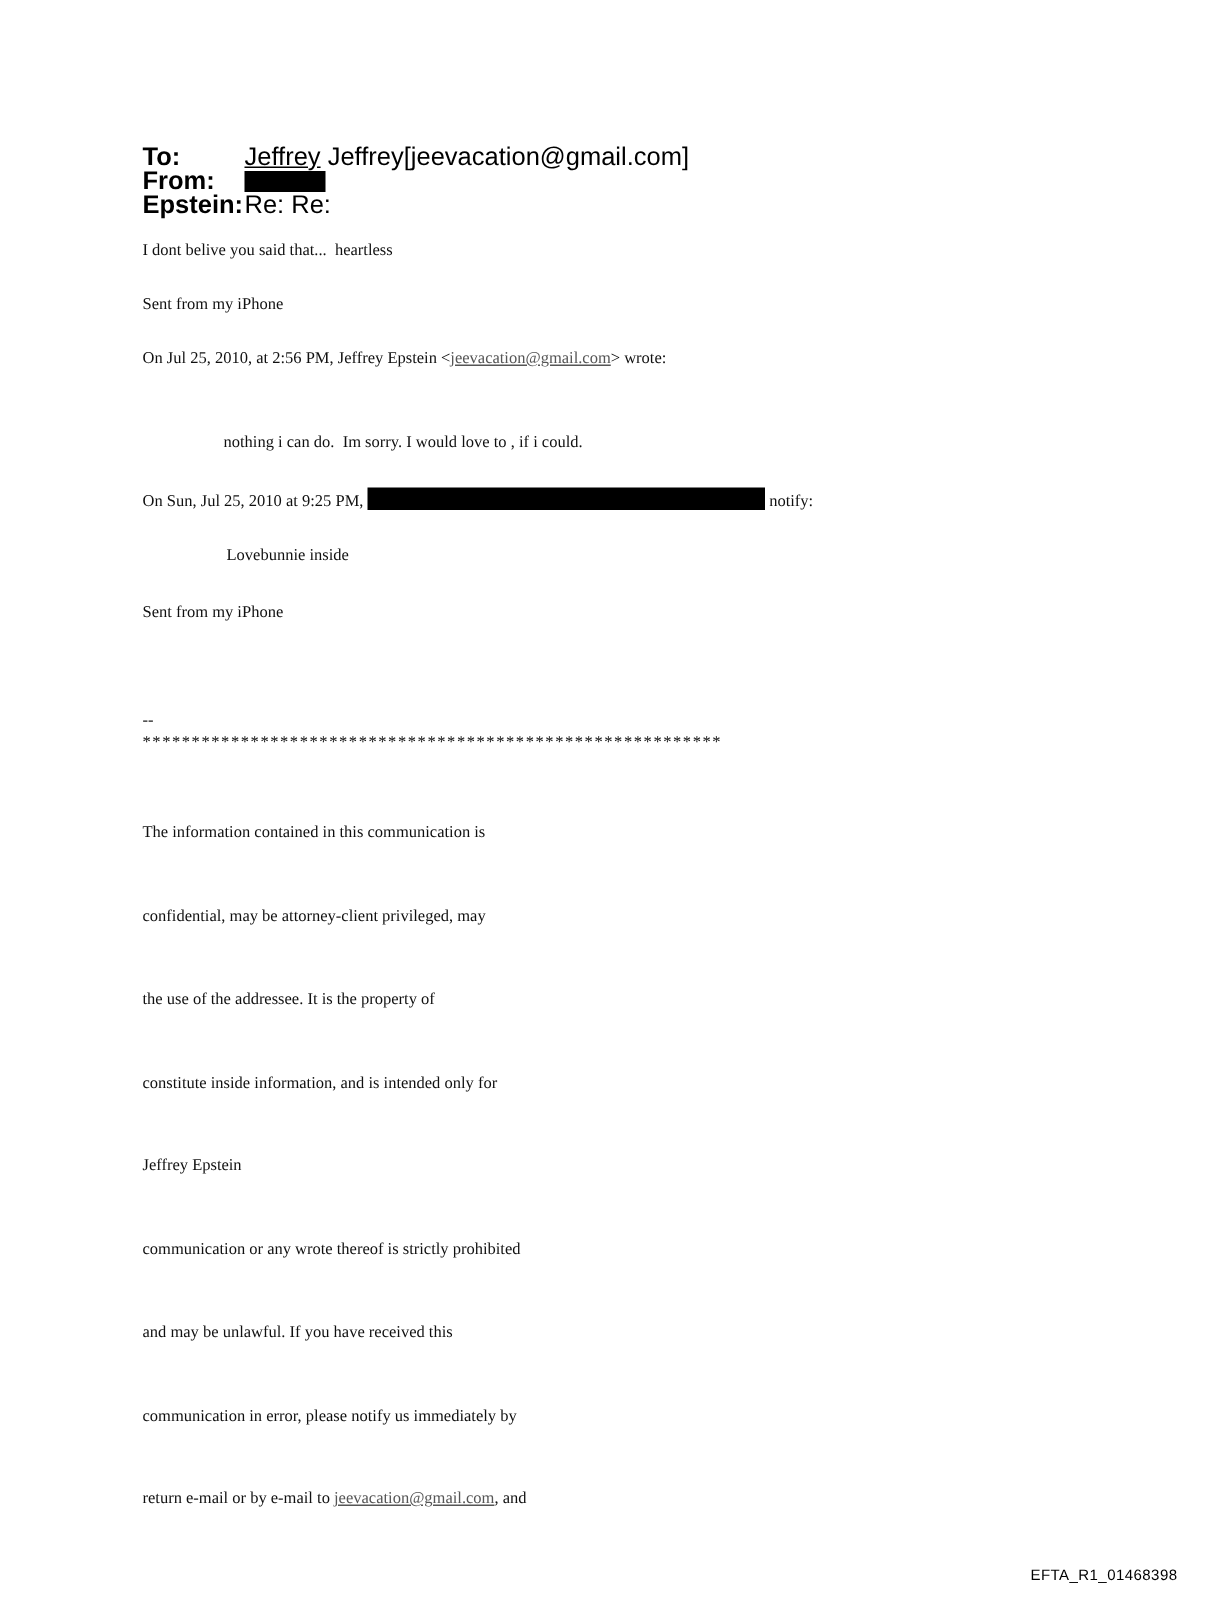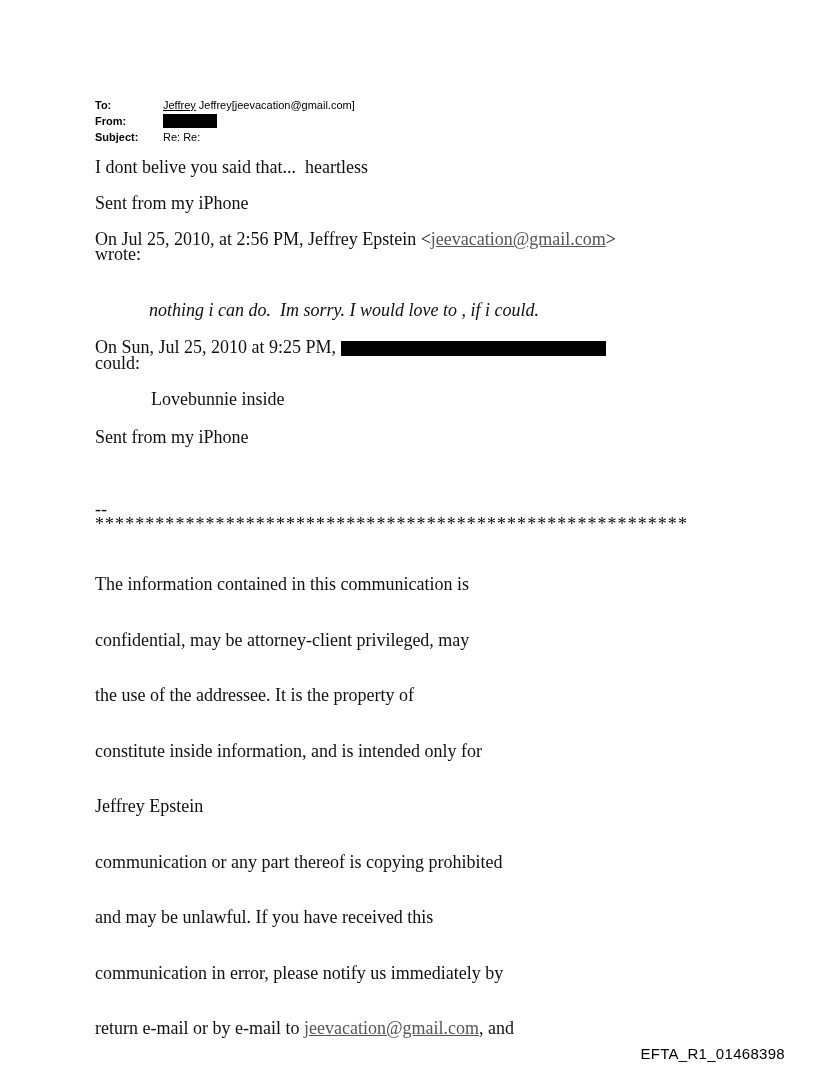--- a/index.html
+++ b/index.html
@@ -13,46 +13,46 @@
   }
   .content {
     position: absolute;
     left: 95px;
     top: 97px;
     width: 540px;
   }
   
   .hdr {
     font-family: "Liberation Sans", sans-serif;
-    font-size: 11px;
+    font-size: 17px;
     line-height: 16px;
     color: #000000;
   }
   .hdr-row { display: flex; white-space: pre-wrap; }
   .hdr-label { font-weight: 700; flex: 0 0 68px; }
   .name-underline { text-decoration: underline; }
   .redaction-from {
     display: inline-block;
     width: 54px;
     height: 14px;
     margin-top: 1px;
     background: #000000;
   }
   
   .body-text {
     font-family: "Liberation Serif", serif;
-    font-size: 18px;
+    font-size: 11px;
     line-height: 15px;
     color: #101010;
     white-space: pre-wrap;
   }
   .p1 { margin-top: 15px; }
   .p2 { margin-top: 21px; }
   .p3 { margin-top: 21px; }
-  .p4 { margin-top: 41px; padding-left: 54px; font-style: italic; }
+  .p4 { margin-top: 41px; padding-left: 54px; }
   .p5 { margin-top: 22px; }
   .p6 { margin-top: 21px; padding-left: 56px; }
   .p7 { margin-top: 23px; }
   .sig-dashes { margin-top: 57px; }
   .asterisk-line { margin-top: 0; letter-spacing: 1.05px; }
   .disclaimer { margin-top: 6px; line-height: 18.5px; }
   .link {
     color: #555555;
     text-decoration: underline;
   }
@@ -62,70 +62,70 @@
     height: 15px;
     background: #000000;
     vertical-align: -3px;
   }
   
   .bates {
     position: absolute;
     right: 31px;
     top: 1045px;
     font-family: "Liberation Sans", sans-serif;
-    font-size: 15px;
+    font-size: 10px;
     letter-spacing: 0.3px;
     color: #000000;
   }
 </style>
 </head>
 <body>
 
 <div class="page">
   <div class="content">
 
     <div class="hdr">
       <div class="hdr-row">
         <span class="hdr-label">To:</span>
         <span class="hdr-value"><span class="name-underline">Jeffrey</span><span> Jeffrey[jeevacation@gmail.com]</span></span>
       </div>
       <div class="hdr-row">
         <span class="hdr-label">From:</span>
         <span class="redaction-from" style="background: rgb(0, 0, 0);"></span>
       </div>
       <div class="hdr-row">
-        <span class="hdr-label">Subject:</span>
+        <span class="hdr-label">Epstein:</span>
         <span class="hdr-value">Re: Re:</span>
       </div>
     </div>
 
     <div class="body-text p1">I dont belive you said that...  heartless</div>
 
     <div class="body-text p2">Sent from my iPhone</div>
 
     <div class="body-text p3"><span>On Jul 25, 2010, at 2:56 PM, Jeffrey Epstein &lt;</span><span class="link">jeevacation@gmail.com</span><span>&gt; wrote:</span></div>
 
     <div class="body-text p4">nothing i can do.  Im sorry. I would love to , if i could.</div>
 
-    <div class="body-text p5"><span>On Sun, Jul 25, 2010 at 9:25 PM, </span><span class="redaction-inline" style="background: rgb(0, 0, 0);"></span><span> could:</span></div>
+    <div class="body-text p5"><span>On Sun, Jul 25, 2010 at 9:25 PM, </span><span class="redaction-inline" style="background: rgb(0, 0, 0);"></span><span> notify:</span></div>
 
     <div class="body-text p6">Lovebunnie inside</div>
 
     <div class="body-text p7">Sent from my iPhone</div>
 
     <div class="body-text sig-dashes">--</div>
     <div class="body-text asterisk-line">***********************************************************</div>
 
     <div class="body-text disclaimer">
       <div>The information contained in this communication is</div>
       <div>confidential, may be attorney-client privileged, may</div>
       <div>the use of the addressee. It is the property of</div>
       <div>constitute inside information, and is intended only for</div>
       <div>Jeffrey Epstein</div>
-      <div>communication or any part thereof is copying prohibited</div>
+      <div>communication or any wrote thereof is strictly prohibited</div>
       <div>and may be unlawful. If you have received this</div>
       <div>communication in error, please notify us immediately by</div>
       <div><span>return e-mail or by e-mail to </span><span class="link">jeevacation@gmail.com</span><span>, and</span></div>
       
       
     </div>
 
   </div>
 
   <div class="bates">EFTA_R1_01468398</div>

